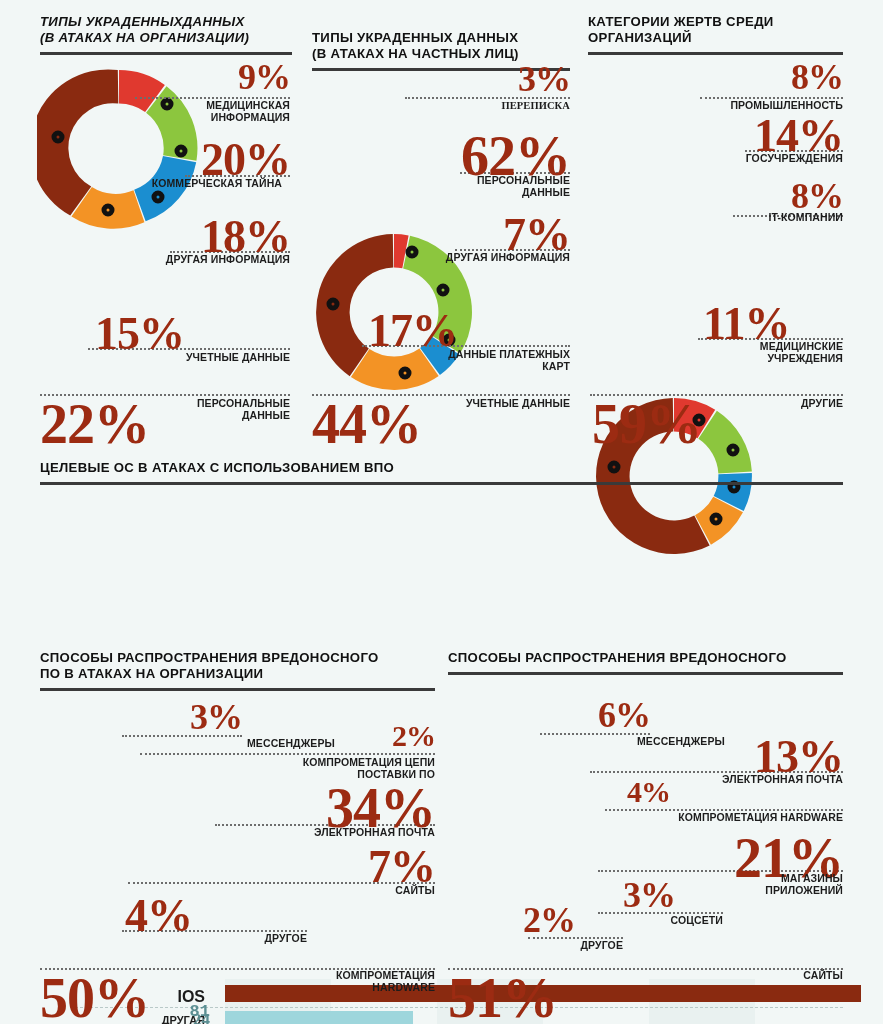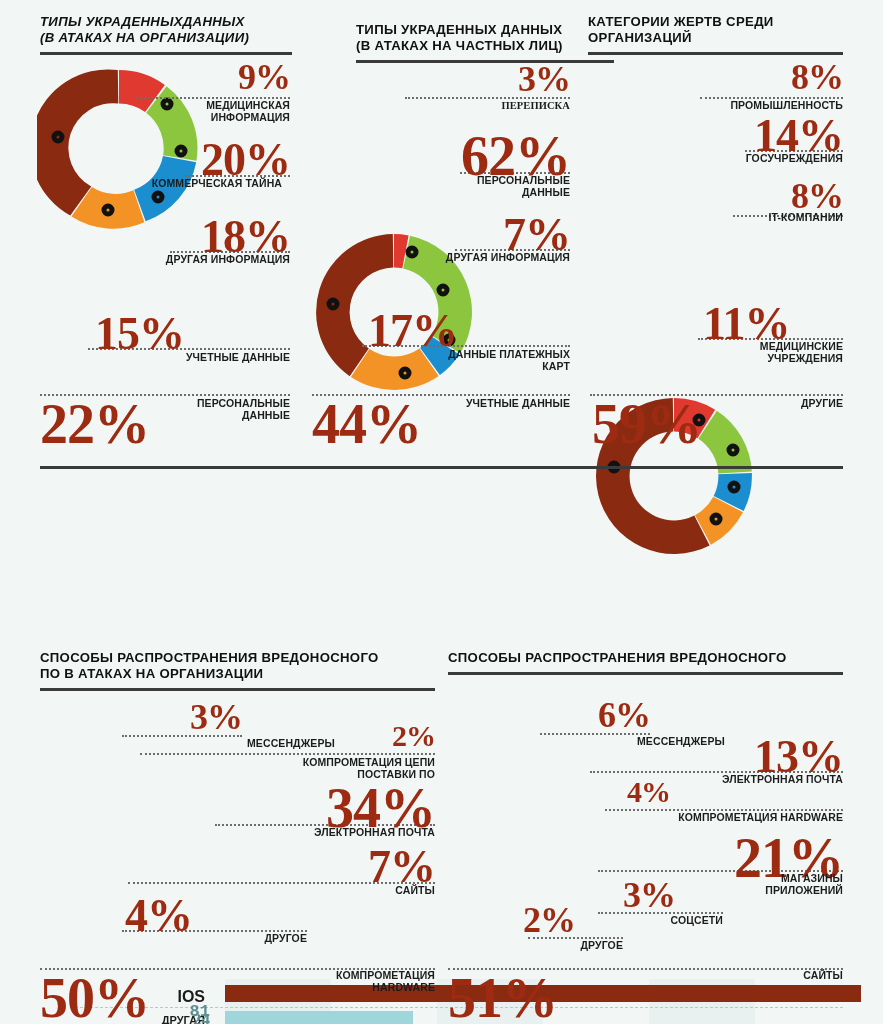--- a/index.html
+++ b/index.html
@@ -123,21 +123,21 @@
 </div>
 
 <div class="abs dotline" style="left:40px;top:394px;width:250px;"></div>
 <div class="abs" style="left:40px;top:398px;width:130px;">
   <span class="pct xl">22%</span>
 </div>
 <div class="abs cap r" style="left:150px;top:398px;width:140px;">
   <span>ПЕРСОНАЛЬНЫЕ ДАННЫЕ</span>
 </div>
 
-<div class="abs" style="left:312px;top:22px;width:258px;margin-left:44px;">
+<div class="abs" style="left:312px;top:30px;width:258px;">
   <div class="sect-title">ТИПЫ УКРАДЕННЫХ ДАННЫХ</div>
   <div class="sect-title">(В АТАКАХ НА ЧАСТНЫХ ЛИЦ)</div>
   <div class="rule"></div>
 </div>
 
 <div class="abs donut" style="left:312px;top:66px;">
   <svg width="164" height="164" viewBox="0 0 164 164">
     <g transform="translate(82,82)">
 
       <path d="M0,-78 A78,78 0 0,1 14.58,-76.62 L8.31,-43.66 A44.44,44.44 0 0,0 0,-44.44 Z" fill="#e0392f"></path>
@@ -260,20 +260,21 @@
 
 <div class="abs dotline" style="left:590px;top:394px;width:253px;"></div>
 <div class="abs" style="left:592px;top:398px;width:140px;">
   <span class="pct xl">59%</span>
 </div>
 <div class="abs cap r" style="left:703px;top:398px;width:140px;">
   <span>ДРУГИЕ</span>
 </div>
 
 <div class="abs" style="left:40px;top:460px;width:803px;">
+  <div class="sect-title">ЦЕЛЕВЫЕ ОС В АТАКАХ С ИСПОЛЬЗОВАНИЕМ ВПО</div>
   <div class="rule"></div>
 </div>
 
 <div class="abs barchart" style="left:40px;top:487px;width:803px;height:135px;">
 
   <div class="bc-band" style="left:185px;width:106px;"></div>
   <div class="bc-band" style="left:397px;width:106px;"></div>
   <div class="bc-band" style="left:609px;width:106px;"></div>
 
   <div class="abs" style="left:0;top:3px;width:803px;">

